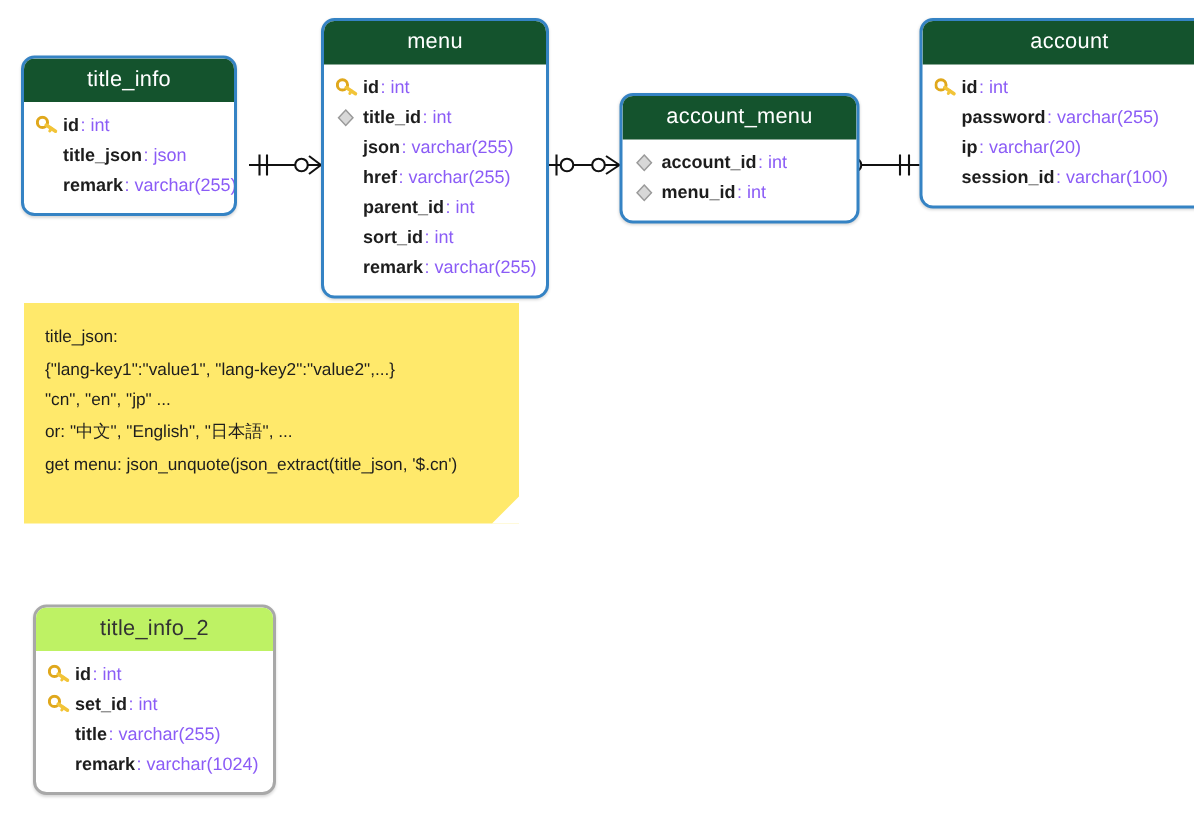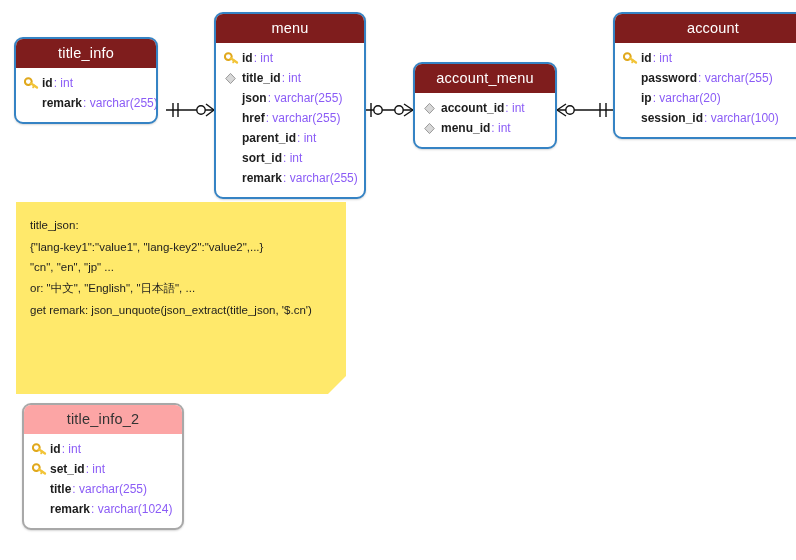--- a/index.html
+++ b/index.html
@@ -29,30 +29,30 @@
     background: #ffffff;
     border: 2px solid #3583c4;
     border-radius: 9px;
     overflow: hidden;
     box-shadow: 0 1px 2px rgba(0,0,0,0.16);
   }
   .entity.gray {
     border-color: #a8a8a8;
   }
   .entity-header {
-    background: #7f1d1d;
+    background: #14532d;
     color: #ffffff;
     font-size: 14.5px;
     text-align: center;
     padding: 6px 8px 7px 8px;
     letter-spacing: 0.2px;
     white-space: nowrap;
   }
   .entity.gray .entity-header {
-    background: #fca5a5;
+    background: #bef264;
     color: #333333;
   }
   .entity-body {
     padding: 5px 10px 9px 8px;
   }
   .field {
     display: flex;
     align-items: center;
     height: 20px;
     font-size: 12px;
@@ -150,20 +150,25 @@
               <circle cx="4.3" cy="4.6" r="3.4" fill="none" stroke="#e0a81c" stroke-width="2"></circle>
               <path d="M6.8 6.3 L13 10.5" stroke="#f2c438" stroke-width="2.3" stroke-linecap="round"></path>
               <path d="M10.2 8.6 L9.2 10.3" stroke="#f2c438" stroke-width="2" stroke-linecap="round"></path>
             </svg>
         </span>
         <span class="field-name">id</span>
         <span class="field-type">:&nbsp;<span>int</span></span>
       </div>
       <div class="field">
         <span class="field-icon"></span>
+        <span class="field-name">title_json</span>
+        <span class="field-type">:&nbsp;<span>json</span></span>
+      </div>
+      <div class="field">
+        <span class="field-icon"></span>
         <span class="field-name">remark</span>
         <span class="field-type">:&nbsp;<span>varchar(255)</span></span>
       </div>
     </div>
   </div>
 
   <div class="entity" style="left:214px; top:12px; width:152px;">
     <div class="entity-header">menu</div>
     <div class="entity-body">
       <div class="field">
@@ -207,21 +212,21 @@
         <span class="field-type">:&nbsp;<span>int</span></span>
       </div>
       <div class="field">
         <span class="field-icon"></span>
         <span class="field-name">remark</span>
         <span class="field-type">:&nbsp;<span>varchar(255)</span></span>
       </div>
     </div>
   </div>
 
-  <div class="entity" style="left:413px; top:62px; width:144px;">
+  <div class="entity" style="left:413px; top:62px; width:160px;">
     <div class="entity-header">account_menu</div>
     <div class="entity-body">
       <div class="field">
         <span class="field-icon">
           <svg width="13" height="13" viewBox="0 0 13 13">
               <path d="M6.5 1.4 L11.3 6.5 L6.5 11.6 L1.7 6.5 Z" fill="#d8d8d8" stroke="#9a9a9a" stroke-width="1"></path>
             </svg>
         </span>
         <span class="field-name">account_id</span>
         <span class="field-type">:&nbsp;<span>int</span></span>
@@ -263,26 +268,26 @@
         <span class="field-type">:&nbsp;<span>varchar(20)</span></span>
       </div>
       <div class="field">
         <span class="field-icon"></span>
         <span class="field-name">session_id</span>
         <span class="field-type">:&nbsp;<span>varchar(100)</span></span>
       </div>
     </div>
   </div>
 
-  <div class="note" style="left:16px; top:202px; width:330px; height:192px;">
+  <div class="note" style="left:16px; top:202px; width:330px; height:147px;">
     <div class="note-line">title_json:</div>
     <div class="note-line">{"lang-key1":"value1", "lang-key2":"value2",...}</div>
     <div class="note-line tight">"cn", "en", "jp" ...</div>
     <div class="note-line">or: "中文", "English", "日本語", ...</div>
-    <div class="note-line">get remark: json_unquote(json_extract(title_json, '$.cn')</div>
+    <div class="note-line">get menu: json_unquote(json_extract(title_json, '$.cn')</div>
     <span class="note-fold"></span>
   </div>
 
   <div class="entity gray" style="left:22px; top:403px; width:162px;">
     <div class="entity-header">title_info_2</div>
     <div class="entity-body">
       <div class="field">
         <span class="field-icon">
           <svg width="15" height="13" viewBox="0 0 15 13">
               <circle cx="4.3" cy="4.6" r="3.4" fill="none" stroke="#e0a81c" stroke-width="2"></circle>

